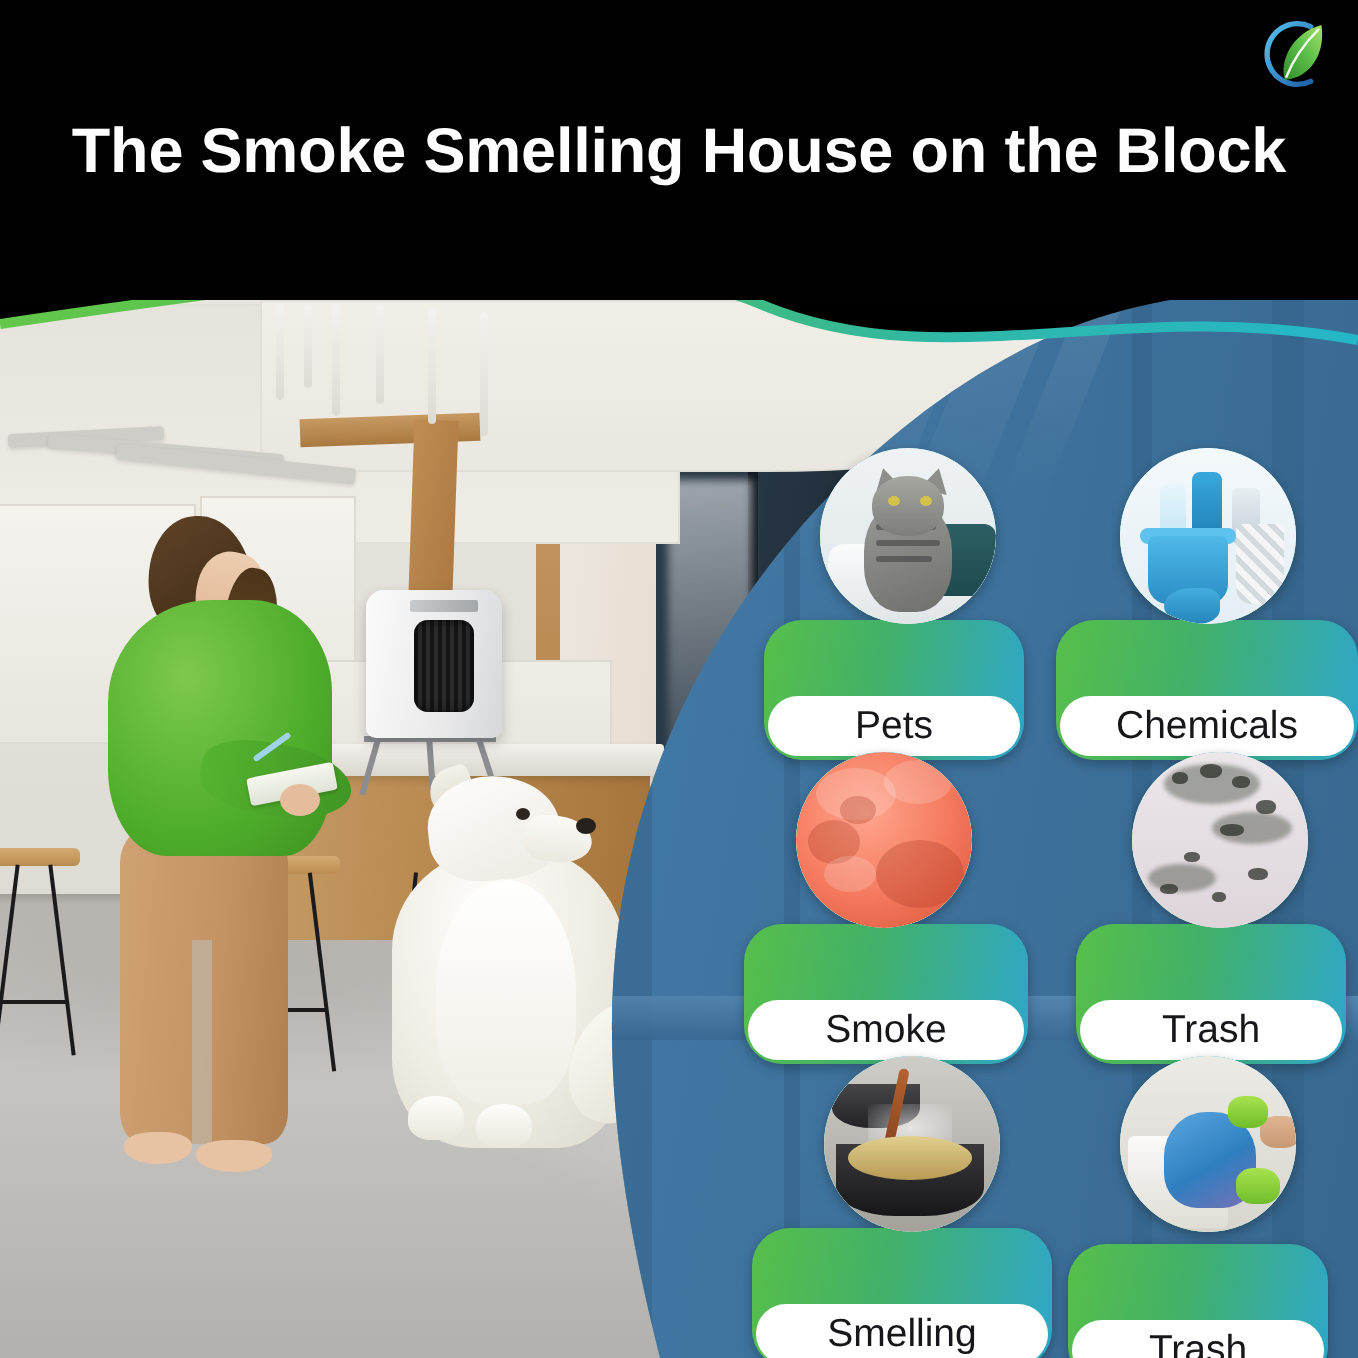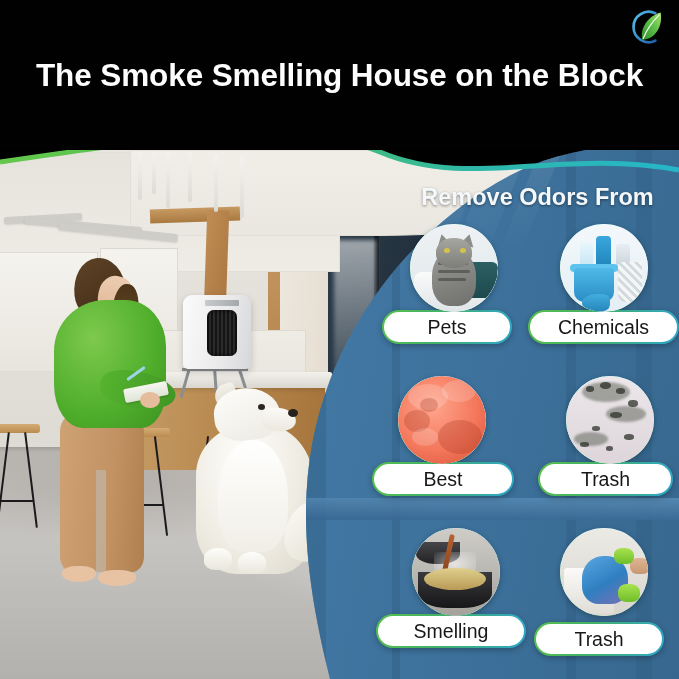--- a/index.html
+++ b/index.html
@@ -171,21 +171,21 @@
   .bubble:before{
     content:""; position:absolute; inset:-5px; border-radius:50%; z-index:0;
     background:conic-gradient(from 200deg,#4fb748 0deg,#45b36e 60deg,#2fa9b6 140deg,#2fa5d6 210deg,#39b08f 290deg,#4fb748 360deg);
   }
   .bubble .inner{ position:absolute; inset:0; border-radius:50%; overflow:hidden;
     background:#fff; z-index:1; }
   .pill-wrap{ position:absolute; border-radius:19px; padding:2px;
     background:linear-gradient(100deg,#57bf4a,#41b06a 45%,#2ea7cb);
     box-shadow:0 2px 6px rgba(0,0,0,.28); }
   .pill-in{ background:#fff; border-radius:17px; height:30px; display:flex;
-    align-items:center; justify-content:center; color:#17171a; font-size:19.5px; white-space:nowrap; }
+    align-items:center; justify-content:center; color:#17171a; font-size:19.5px; white-space:nowrap;margin-top:36px; }
 
   
   .sc{position:absolute;inset:0;}
   
   .cat-bg{position:absolute;inset:0;background:linear-gradient(#eef2f4,#dfe6ea);}
   .cat-box{position:absolute;left:4px;top:48px;width:80px;height:40px;
     background:linear-gradient(#fafbfb,#dfe4e7);border-radius:8px 8px 4px 4px;}
   .cat-box2{position:absolute;left:44px;top:38px;width:44px;height:36px;
     background:linear-gradient(#2c5f63,#1d4a4e);border-radius:6px;}
   .cat-body{position:absolute;left:22px;top:26px;width:44px;height:56px;
@@ -378,21 +378,20 @@
           <stop offset="0%" stop-color="#57c3ef"></stop>
           <stop offset="100%" stop-color="#1f5fa8"></stop>
         </linearGradient>
       </defs>
       <path d="M72,14 A40,40 0 1 0 72,86" fill="none" stroke="url(#lgRing)" stroke-width="7" stroke-linecap="round"></path>
       <path d="M86,12 C92,48 72,82 38,84 C30,60 48,22 86,12 Z" fill="url(#lgLeaf)"></path>
       <path d="M82,18 C62,38 48,60 40,80" fill="none" stroke="#f2fbee" stroke-width="3.2" stroke-linecap="round"></path>
     </svg>
   </div>
 
-  <div class="panel-title">Remove Odors From</div>
 
   <div class="badges">
 
     <div class="row row1">
       <div class="cellL">
         <div class="bubble" style="left:28px;top:6px">
           <div class="inner">
             <div class="sc">
               <div class="cat-bg"></div>
               <div class="cat-box"></div>
@@ -443,21 +442,21 @@
               <div class="sm-lump" style="left:10px;top:8px;width:40px;height:26px"></div>
               <div class="sm-lump" style="left:44px;top:4px;width:34px;height:22px"></div>
               <div class="sm-dark" style="left:6px;top:34px;width:26px;height:22px"></div>
               <div class="sm-dark" style="left:40px;top:44px;width:44px;height:34px"></div>
               <div class="sm-lump" style="left:14px;top:52px;width:26px;height:18px"></div>
               <div class="sm-dark" style="left:22px;top:22px;width:18px;height:14px"></div>
             </div>
           </div>
         </div>
         <div class="pill-wrap" style="left:-10px;top:92px;width:142px">
-          <div class="pill-in">Best</div>
+          <div class="pill-in">Smoke</div>
         </div>
       </div>
       <div class="cellR">
         <div class="bubble" style="left:32px;top:6px">
           <div class="inner">
             <div class="sc">
               <div class="mi-bg"></div>
               <div class="mi-patch" style="left:16px;top:6px;width:48px;height:20px"></div>
               <div class="mi-patch" style="left:40px;top:30px;width:40px;height:16px"></div>
               <div class="mi-patch" style="left:8px;top:56px;width:34px;height:14px"></div>

